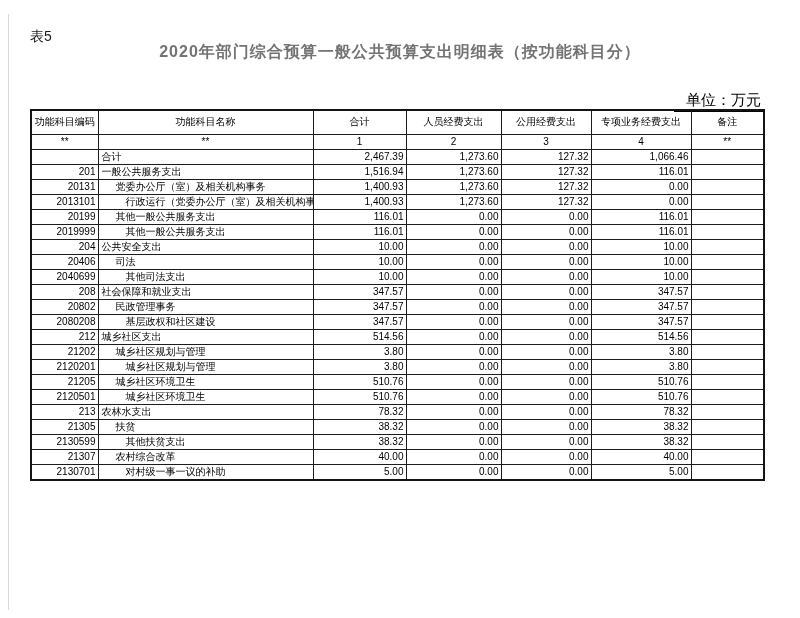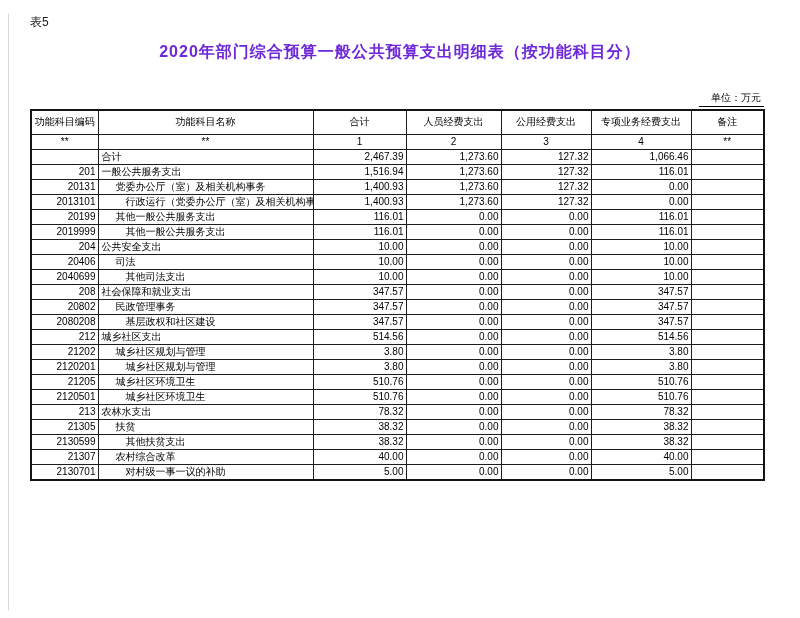--- a/index.html
+++ b/index.html
@@ -12,39 +12,39 @@
     overflow: hidden;
   }
   .page-edge {
     position: absolute;
     left: 8px; top: 14px;
     width: 1px; height: 596px;
     background: #d9d9d9;
   }
   .table-label {
     position: absolute;
-    left: 30px; top: 14px;
-    font-size: 12px;
+    left: 30px; top: 28px;
+    font-size: 14px;
     color: #1a1a1a;
   }
   .title {
     position: absolute;
     left: 0; top: 42px;
     width: 800px;
     text-align: center;
     font-size: 16px;
     font-weight: bold;
     letter-spacing: 1px;
-    color: #6d28d9;
+    color: #737373;
   }
   .unit-note {
     position: absolute;
     top: 91px;
     right: 36px;
-    font-size: 10px;
+    font-size: 15px;
     color: #000;
     border-bottom: 1px solid #000;
     padding: 0 3px 1px 12px;
   }
   table.budget {
     position: absolute;
     left: 30px; top: 109px;
     width: 735px;
     border-collapse: collapse;
     table-layout: fixed;

